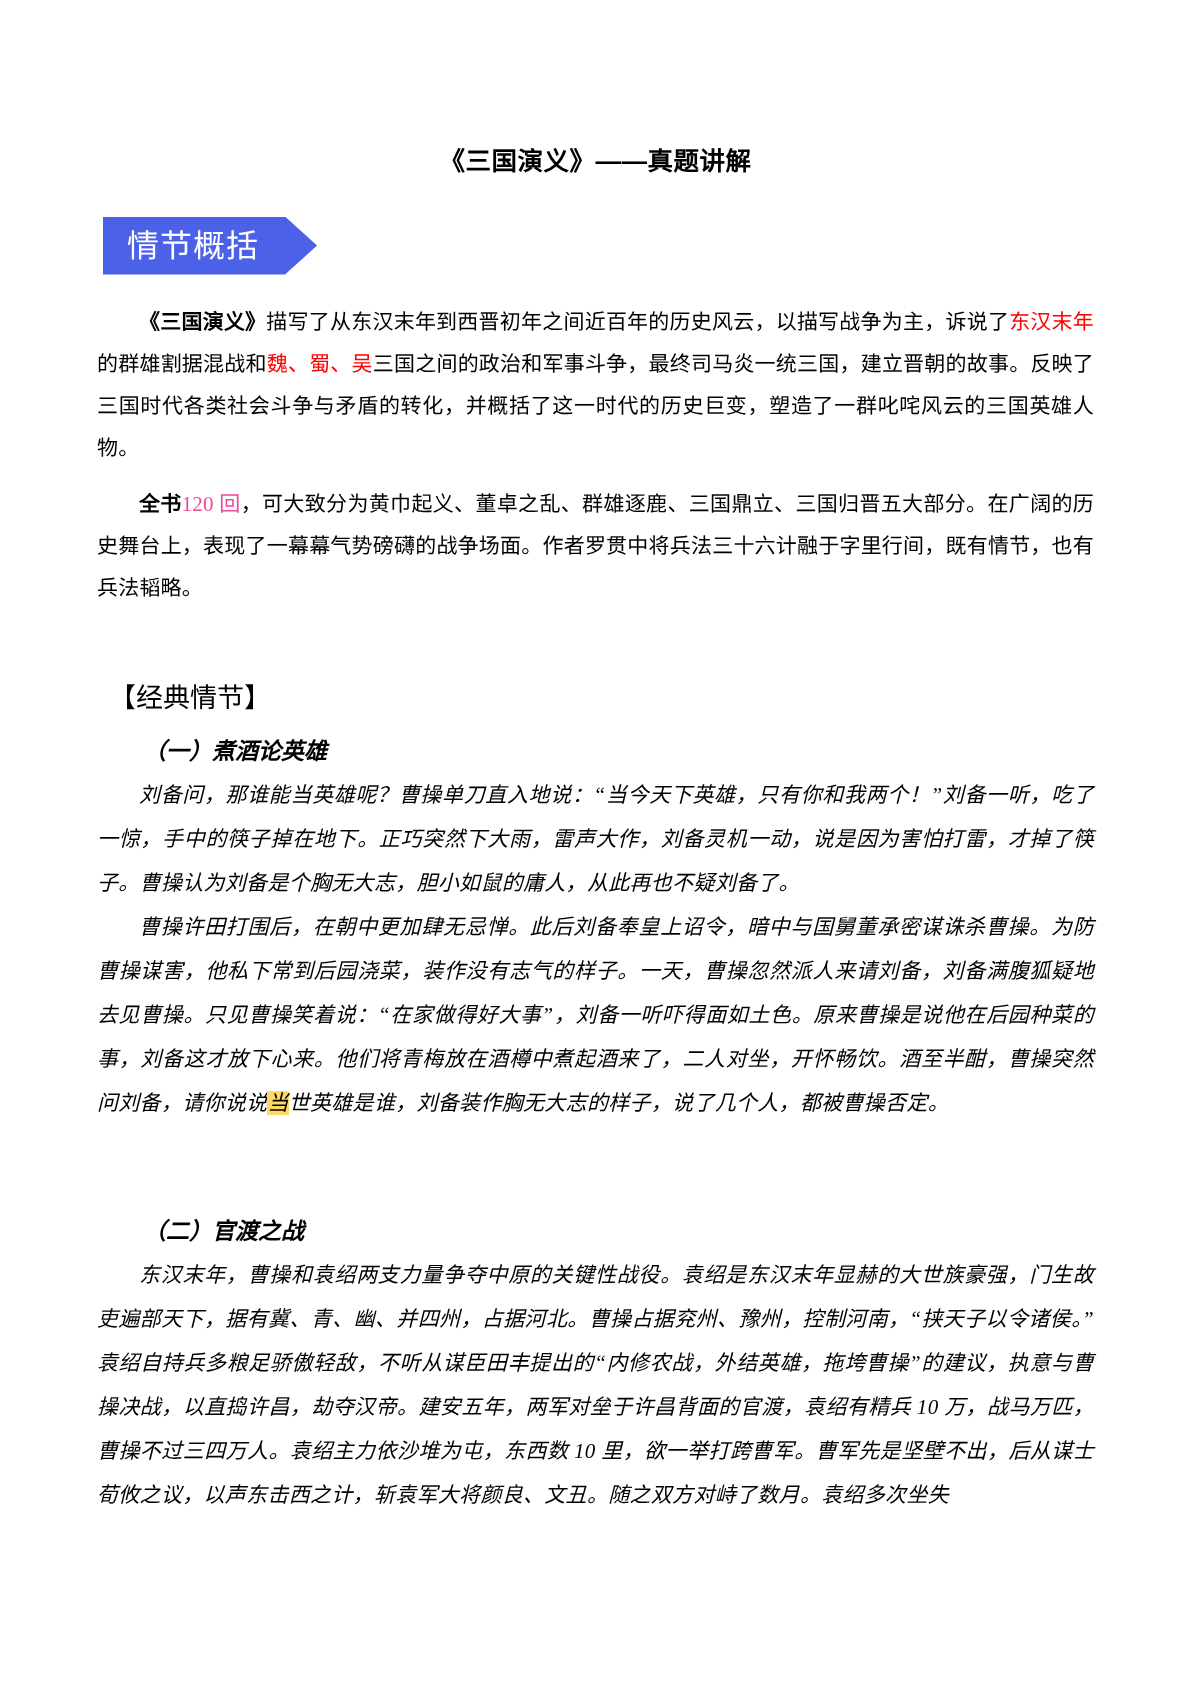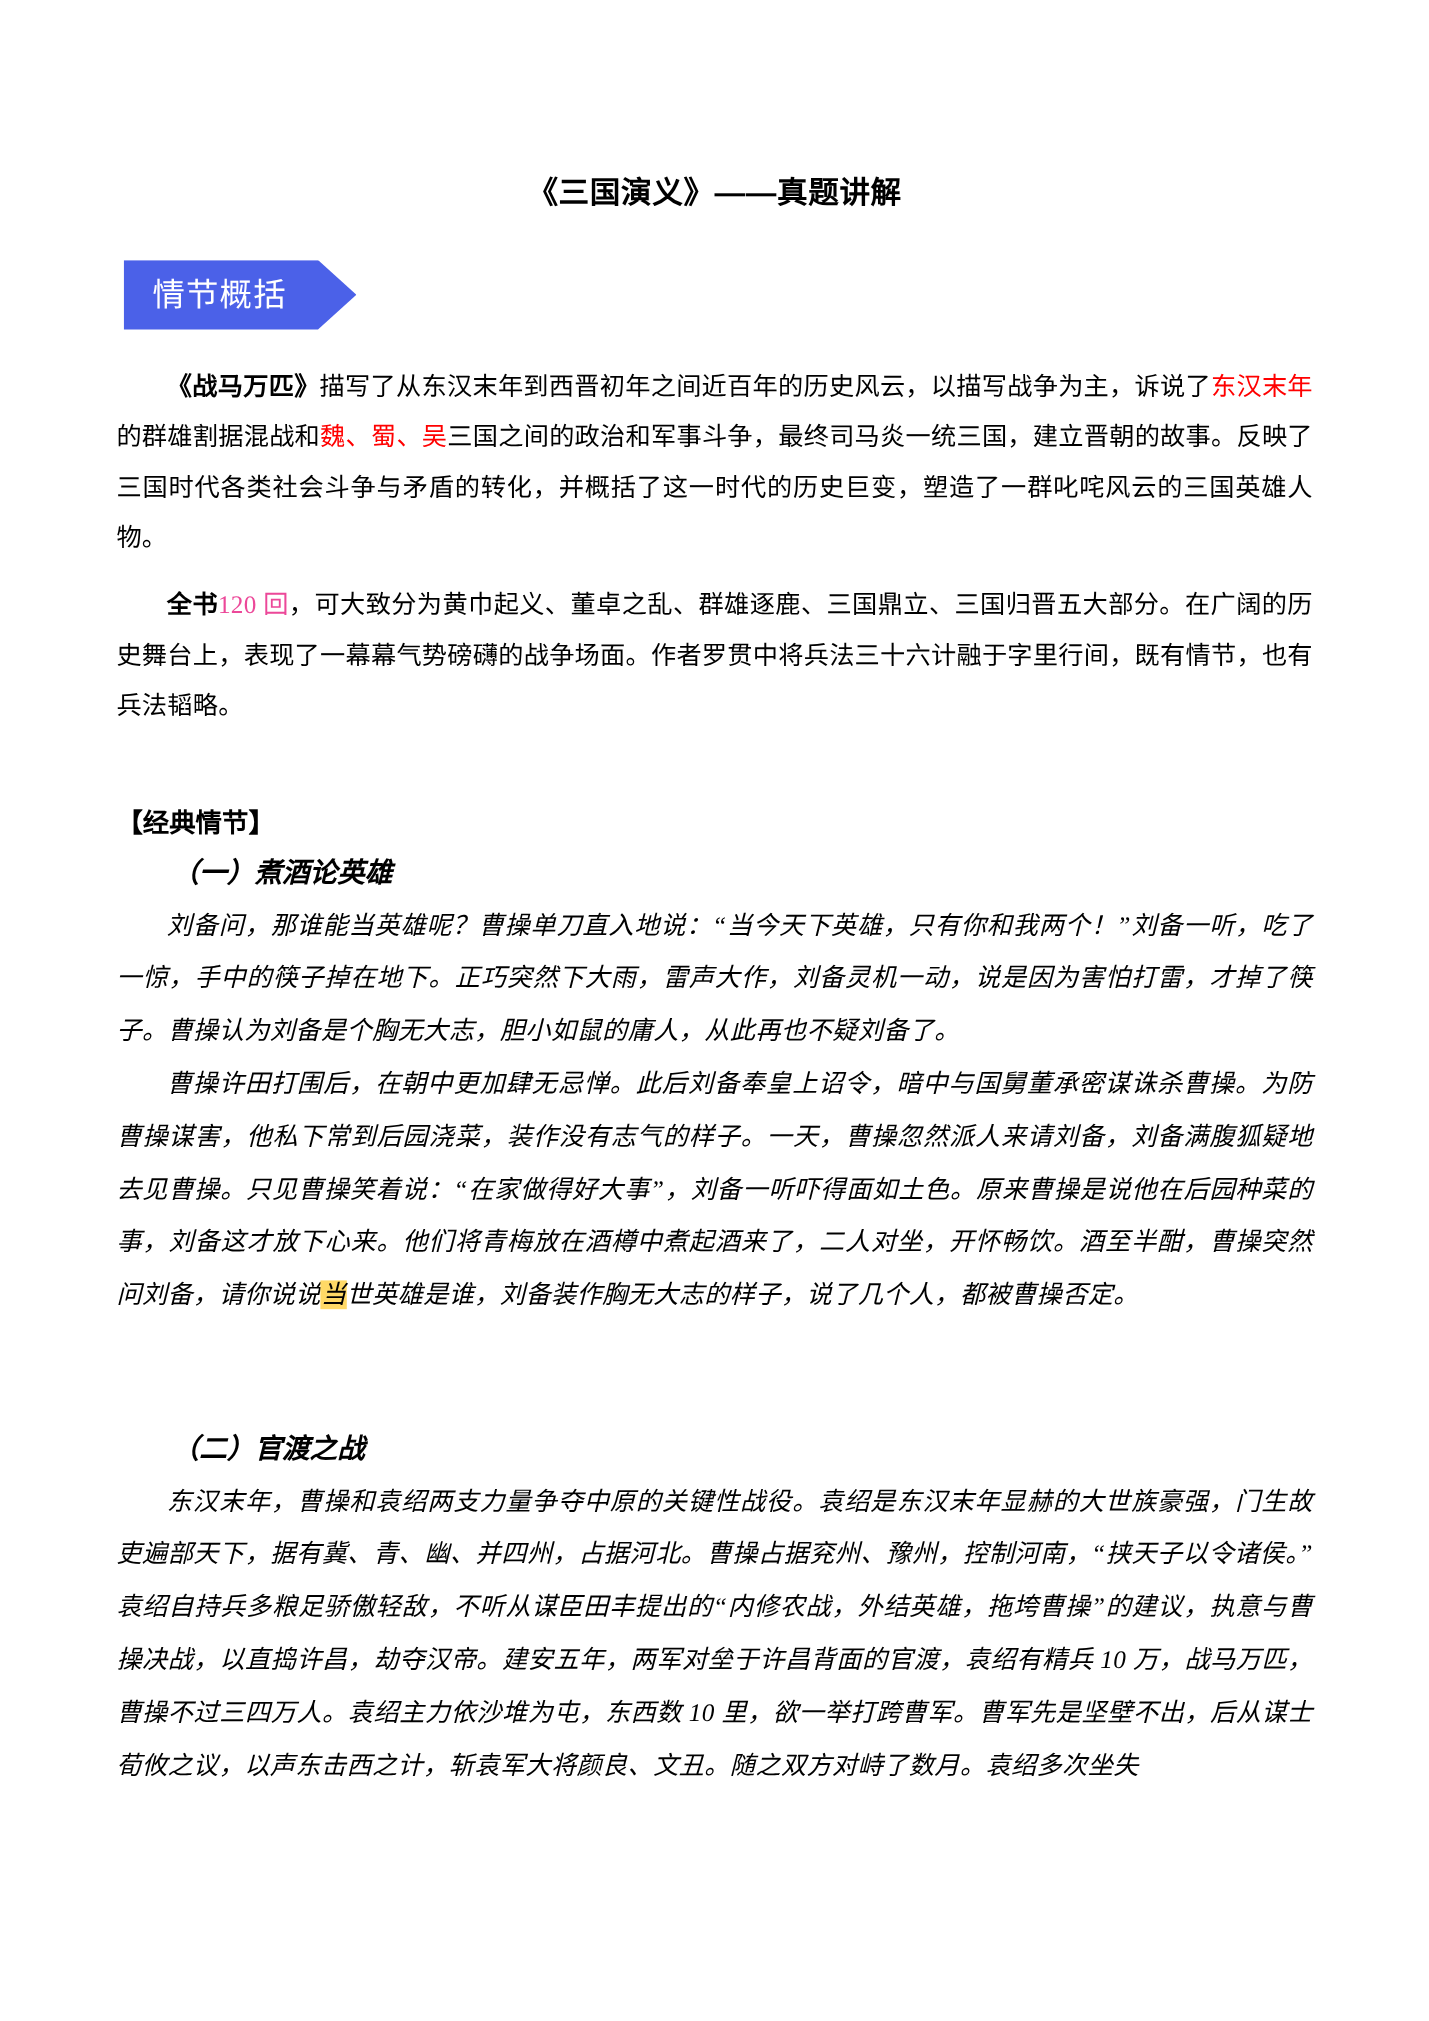--- a/index.html
+++ b/index.html
@@ -41,21 +41,21 @@
     margin-top: 40px;
     padding-left: 103px;
   }
   .banner {
     position: relative;
     display: inline-block;
     height: 58px;
     line-height: 58px;
     background: #4b61e8;
     color: #ffffff;
-    font-size: 27px;
+    font-size: 32px;
     font-weight: 400;
     padding: 0 26px 0 24px;
     font-family: "Liberation Sans", "DejaVu Sans", sans-serif;
     letter-spacing: 1px;
     -webkit-clip-path: polygon(0 0, calc(100% - 32px) 0, 100% 50%, calc(100% - 32px) 100%, 0 100%);
     clip-path: polygon(0 0, calc(100% - 32px) 0, 100% 50%, calc(100% - 32px) 100%, 0 100%);
     box-sizing: content-box;
     padding-right: 58px;
   }
 
@@ -76,23 +76,23 @@
   p.intro-first { margin-top: 26px; }
   p.intro-second { margin-top: 14px; }
 
   .red { color: #ff0000; margin-top: 34px; }
   .b { font-weight: 700; }
   .red-b { color: #ec4899; font-weight: 400; margin-top: 11px; }
   .hl { background: #ffd966; }
 
   
   h2.section-head {
-    font-size: 22px;
-    font-weight: 700;
-    margin: 0;
+    font-size: 27px;
+    font-weight: 400;
+    margin: 12px;
     padding: 0;
     line-height: 42px;
     text-indent: 0;
     font-family: "Liberation Serif", "DejaVu Serif", serif;
   }
   .gap-lg { height: 56px; }
   .gap-xl { height: 86px; }
 
   
   h3.sub-head {
@@ -125,21 +125,21 @@
 <div class="page">
 
   <h1 class="doc-title">《三国演义》——真题讲解</h1>
 
   <div class="banner-wrap">
     <span class="banner">情节概括</span>
   </div>
 
   <div class="content">
 
-    <p class="body intro-first"><span class="b">《战马万匹》</span><span>描写了从东汉末年到西晋初年之间近百年的历史风云，以描写战争为主，诉说了</span><span class="red">东汉末年</span><span>的群雄割据混战和</span><span class="red">魏、蜀、吴</span><span>三国之间的政治和军事斗争，最终司马炎一统三国，建立晋朝的故事。反映了三国时代各类社会斗争与矛盾的转化，并概括了这一时代的历史巨变，塑造了一群叱咤风云的三国英雄人物。</span></p>
+    <p class="body intro-first"><span class="b">《三国演义》</span><span>描写了从东汉末年到西晋初年之间近百年的历史风云，以描写战争为主，诉说了</span><span class="red">东汉末年</span><span>的群雄割据混战和</span><span class="red">魏、蜀、吴</span><span>三国之间的政治和军事斗争，最终司马炎一统三国，建立晋朝的故事。反映了三国时代各类社会斗争与矛盾的转化，并概括了这一时代的历史巨变，塑造了一群叱咤风云的三国英雄人物。</span></p>
 
     <p class="body intro-second"><span class="b">全书</span><span class="red-b">120 回</span><span>，可大致分为黄巾起义、董卓之乱、群雄逐鹿、三国鼎立、三国归晋五大部分。在广阔的历史舞台上，表现了一幕幕气势磅礴的战争场面。作者罗贯中将兵法三十六计融于字里行间，既有情节，也有兵法韬略。</span></p>
 
     <div class="gap-lg"></div>
 
     <h2 class="section-head">【经典情节】</h2>
 
     <h3 class="sub-head kai">（一）煮酒论英雄</h3>
 
     <p class="kai"><span>刘备问，那谁能当英雄呢？曹操单刀直入地说：“当今天下英雄，只有你和我两个！”刘备一听，吃了一惊，手中的筷子掉在地下。正巧突然下大雨，雷声大作，刘备灵机一动，说是因为害怕打雷，才掉了筷子。曹操认为刘备是个胸无大志，胆小如鼠的庸人，从此再也不疑刘备了。</span></p>

